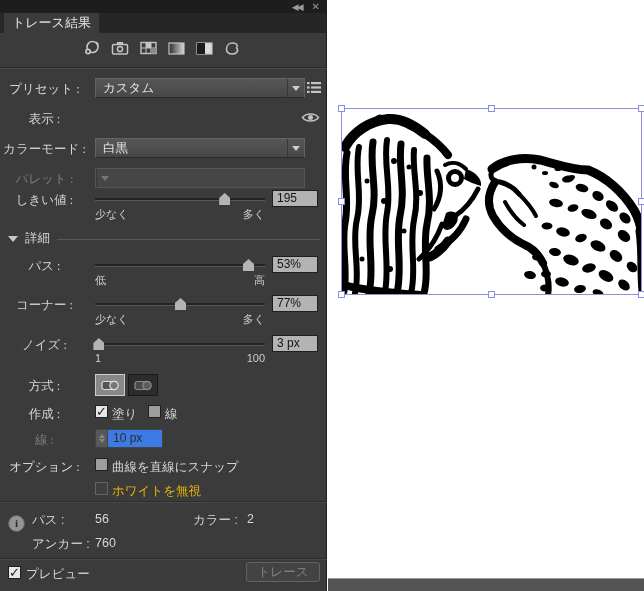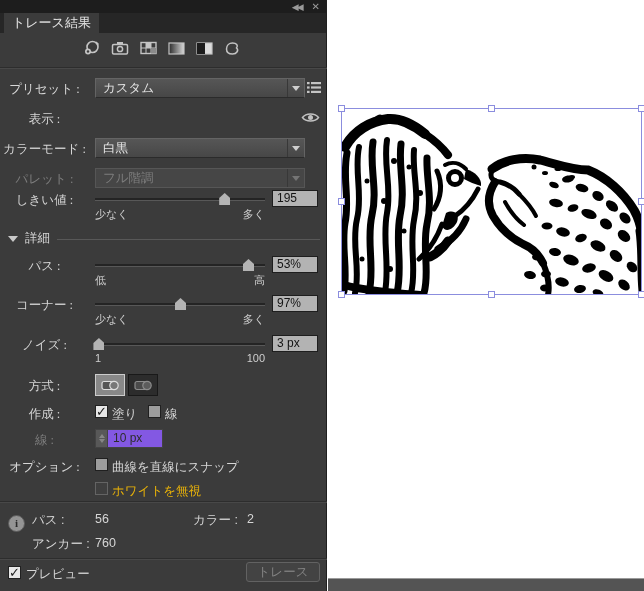--- a/index.html
+++ b/index.html
@@ -72,21 +72,21 @@
   .mbtn { width:30px; height:22px; background:#2c2c2c; border:1px solid #191919;
     display:flex; align-items:center; justify-content:center; }
   .mbtn.selected { background:#888888; border-color:#cccccc; }
 
   .stepper { position:absolute; left:95px; top:429px; display:flex; height:19px; opacity:.9; }
   .steparrows { width:13px; background:#5c5c5c; border:1px solid #444; display:flex;
     flex-direction:column; align-items:center; justify-content:center; gap:1px; }
   .steparrows i { width:0; height:0; border:3px solid transparent; }
   .steparrows .up { border-bottom:4px solid #8f8f8f; }
   .steparrows .dn { border-top:4px solid #8f8f8f; }
-  .stepfield { width:55px; background:#8b5cf6; border:1px solid #444; border-left:none;
+  .stepfield { width:55px; background:#3b82f6; border:1px solid #444; border-left:none;
     color:#2c2c2c; font-size:12px; line-height:17px; padding-left:5px; }
 
   .infoicon { position:absolute; left:8px; top:515px; width:17px; height:17px; border-radius:50%;
     background:#949494; border:1px solid #5b5b5b; color:#2b2b2b; font-size:11px; font-weight:bold;
     text-align:center; line-height:15px; font-family:"Liberation Serif",serif; }
   .stat { position:absolute; font-size:12.5px; color:#d6d6d6; white-space:nowrap; }
 
   .tracebtn { position:absolute; left:246px; top:562px; width:74px; height:20px;
     background:#434343; border:1px solid #626262; border-radius:3px; color:#828282;
     font-size:12.5px; text-align:center; line-height:18px; }
@@ -195,21 +195,20 @@
     </div>
 
     <div class="lbl" style="top:141px">カラーモード :</div>
     <div class="dd" style="top:138px">
       <span class="val">白黒</span>
       <span class="arr"></span>
     </div>
 
     <div class="lbl dim" style="top:171px">パレット :</div>
     <div class="dd disabled" style="top:168px">
-      <span class="val">フル階調</span>
       <span class="arr"></span>
     </div>
 
     <div class="lbl" style="top:192px">しきい値 :</div>
     <div class="track" style="top:198px">
       <div class="thumb" style="left: calc(76% - 5px);"></div>
     </div>
     <div class="vbox" style="top:190px">195</div>
     <div class="sublbl" style="top:207px">
       <span>少なく</span>
@@ -229,21 +228,21 @@
     <div class="vbox" style="top:256px">53%</div>
     <div class="sublbl" style="top:273px">
       <span>低</span>
       <span>高</span>
     </div>
 
     <div class="lbl" style="top:297px">コーナー :</div>
     <div class="track" style="top:303px">
       <div class="thumb" style="left: calc(50% - 5px);"></div>
     </div>
-    <div class="vbox" style="top:295px">97%</div>
+    <div class="vbox" style="top:295px">77%</div>
     <div class="sublbl" style="top:312px">
       <span>少なく</span>
       <span>多く</span>
     </div>
 
     <div class="lbl" style="top:337px">ノイズ :</div>
     <div class="track" style="top:343px">
       <div class="thumb" style="left: calc(2% - 5px);"></div>
     </div>
     <div class="vbox" style="top:335px">3 px</div>

